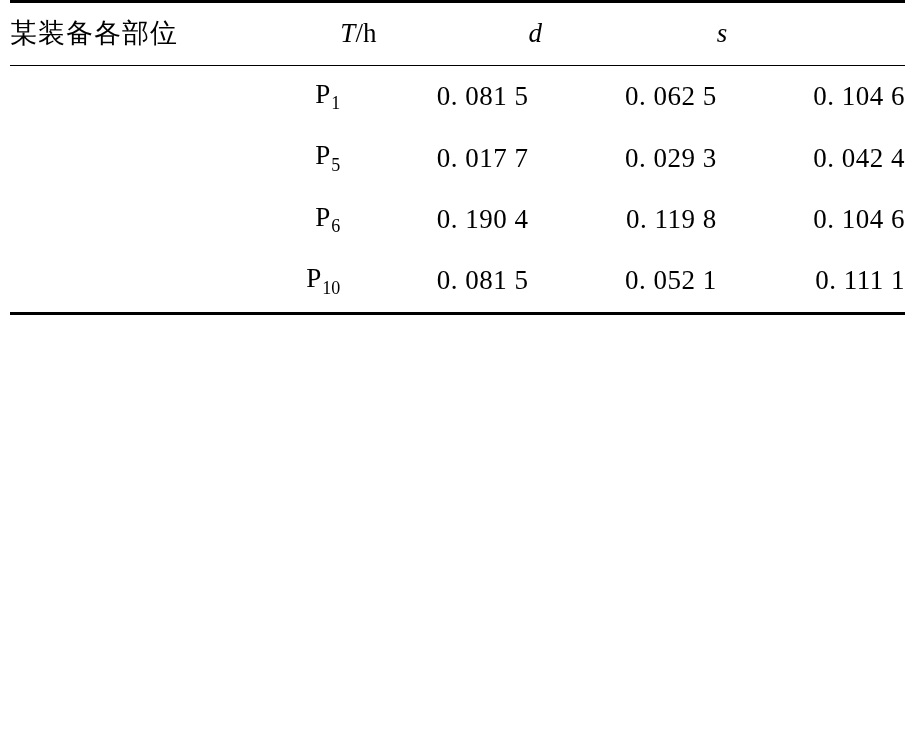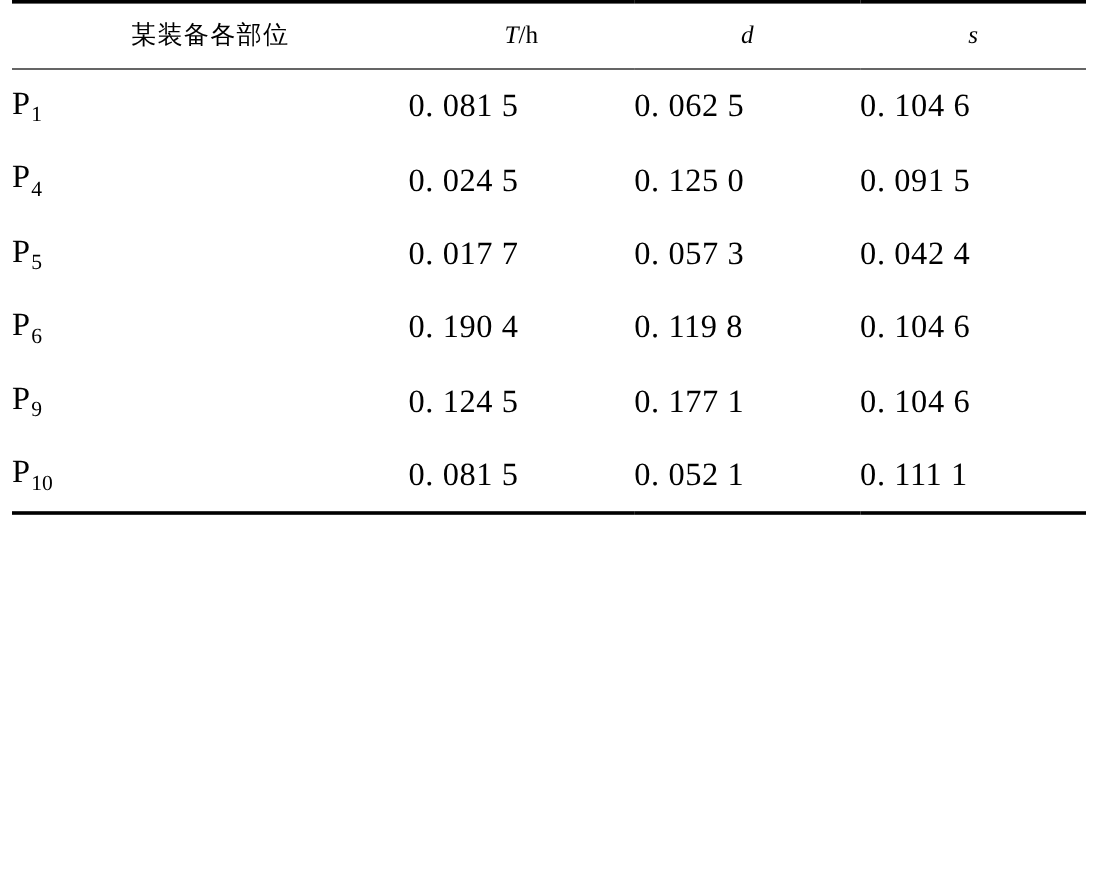--- a/index.html
+++ b/index.html
@@ -23,38 +23,38 @@
     flex-direction: column;
     justify-content: flex-start;
   }
   table.data-table {
     width: 895px;
     border-collapse: collapse;
     table-layout: fixed;
   }
   table.data-table thead th {
     font-weight: normal;
-    font-size: 21px;
+    font-size: 27px;
     padding: 12px 0 14px 0;
-    text-align: center;
+    text-align: left;
     vertical-align: middle;
   }
   thead tr.head-row {
     border-top: 3px solid #000;
     border-bottom: 1.5px solid #000;
   }
   tbody tr:last-child td {
     border-bottom: none;
   }
   tbody {
     border-bottom: 3px solid #000;
   }
   table.data-table tbody td {
     font-size: 27px;
-    text-align: left;
+    text-align: right;
     vertical-align: middle;
     padding: 13px 0 13px 0;
     white-space: nowrap;
   }
   .col-label { width: 330px; }
   .col-num   { width: 188px; }
   .hdr-cjk {
     font-family: "Liberation Serif", "DejaVu Serif", serif;
     letter-spacing: 1px;
   }
@@ -90,41 +90,29 @@
       </tr>
     </thead>
     <tbody id="table-body">
         <tr>
           <td class="col-label"><span class="pt-label">P</span><span class="pt-sub">1</span></td>
           <td class="col-num num">0. 081 5</td>
           <td class="col-num num">0. 062 5</td>
           <td class="col-num num">0. 104 6</td>
         </tr>
         <tr>
-          <td class="col-label"><span class="pt-label">P</span><span class="pt-sub">4</span></td>
-          <td class="col-num num">0. 024 5</td>
-          <td class="col-num num">0. 125 0</td>
-          <td class="col-num num">0. 091 5</td>
-        </tr>
-        <tr>
           <td class="col-label"><span class="pt-label">P</span><span class="pt-sub">5</span></td>
           <td class="col-num num">0. 017 7</td>
-          <td class="col-num num">0. 057 3</td>
+          <td class="col-num num">0. 029 3</td>
           <td class="col-num num">0. 042 4</td>
         </tr>
         <tr>
           <td class="col-label"><span class="pt-label">P</span><span class="pt-sub">6</span></td>
           <td class="col-num num">0. 190 4</td>
           <td class="col-num num">0. 119 8</td>
-          <td class="col-num num">0. 104 6</td>
-        </tr>
-        <tr>
-          <td class="col-label"><span class="pt-label">P</span><span class="pt-sub">9</span></td>
-          <td class="col-num num">0. 124 5</td>
-          <td class="col-num num">0. 177 1</td>
           <td class="col-num num">0. 104 6</td>
         </tr>
         <tr>
           <td class="col-label"><span class="pt-label">P</span><span class="pt-sub">10</span></td>
           <td class="col-num num">0. 081 5</td>
           <td class="col-num num">0. 052 1</td>
           <td class="col-num num">0. 111 1</td>
         </tr>
       </tbody>
   </table>

